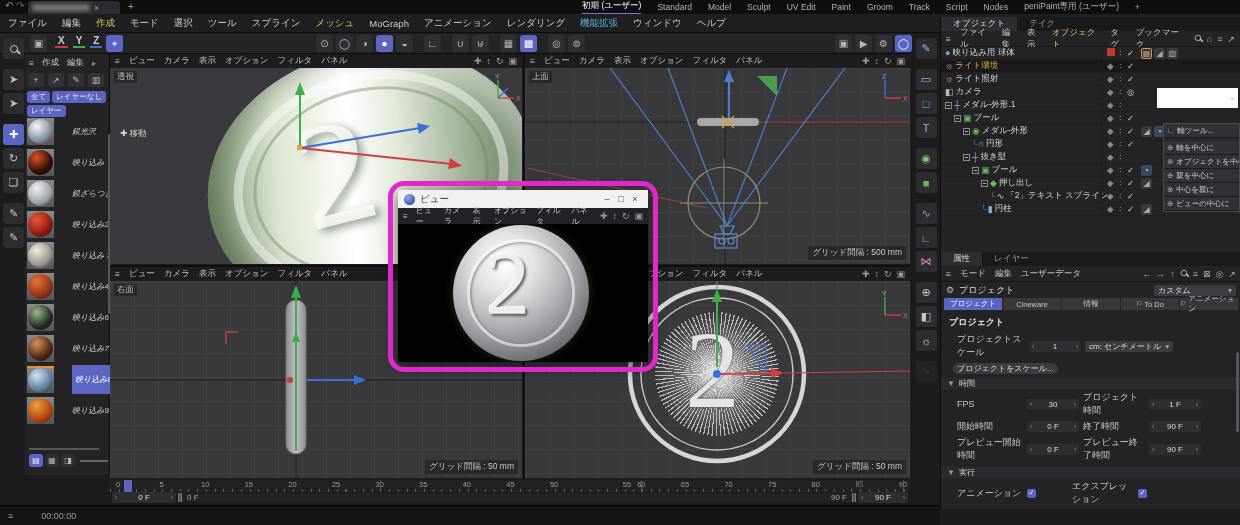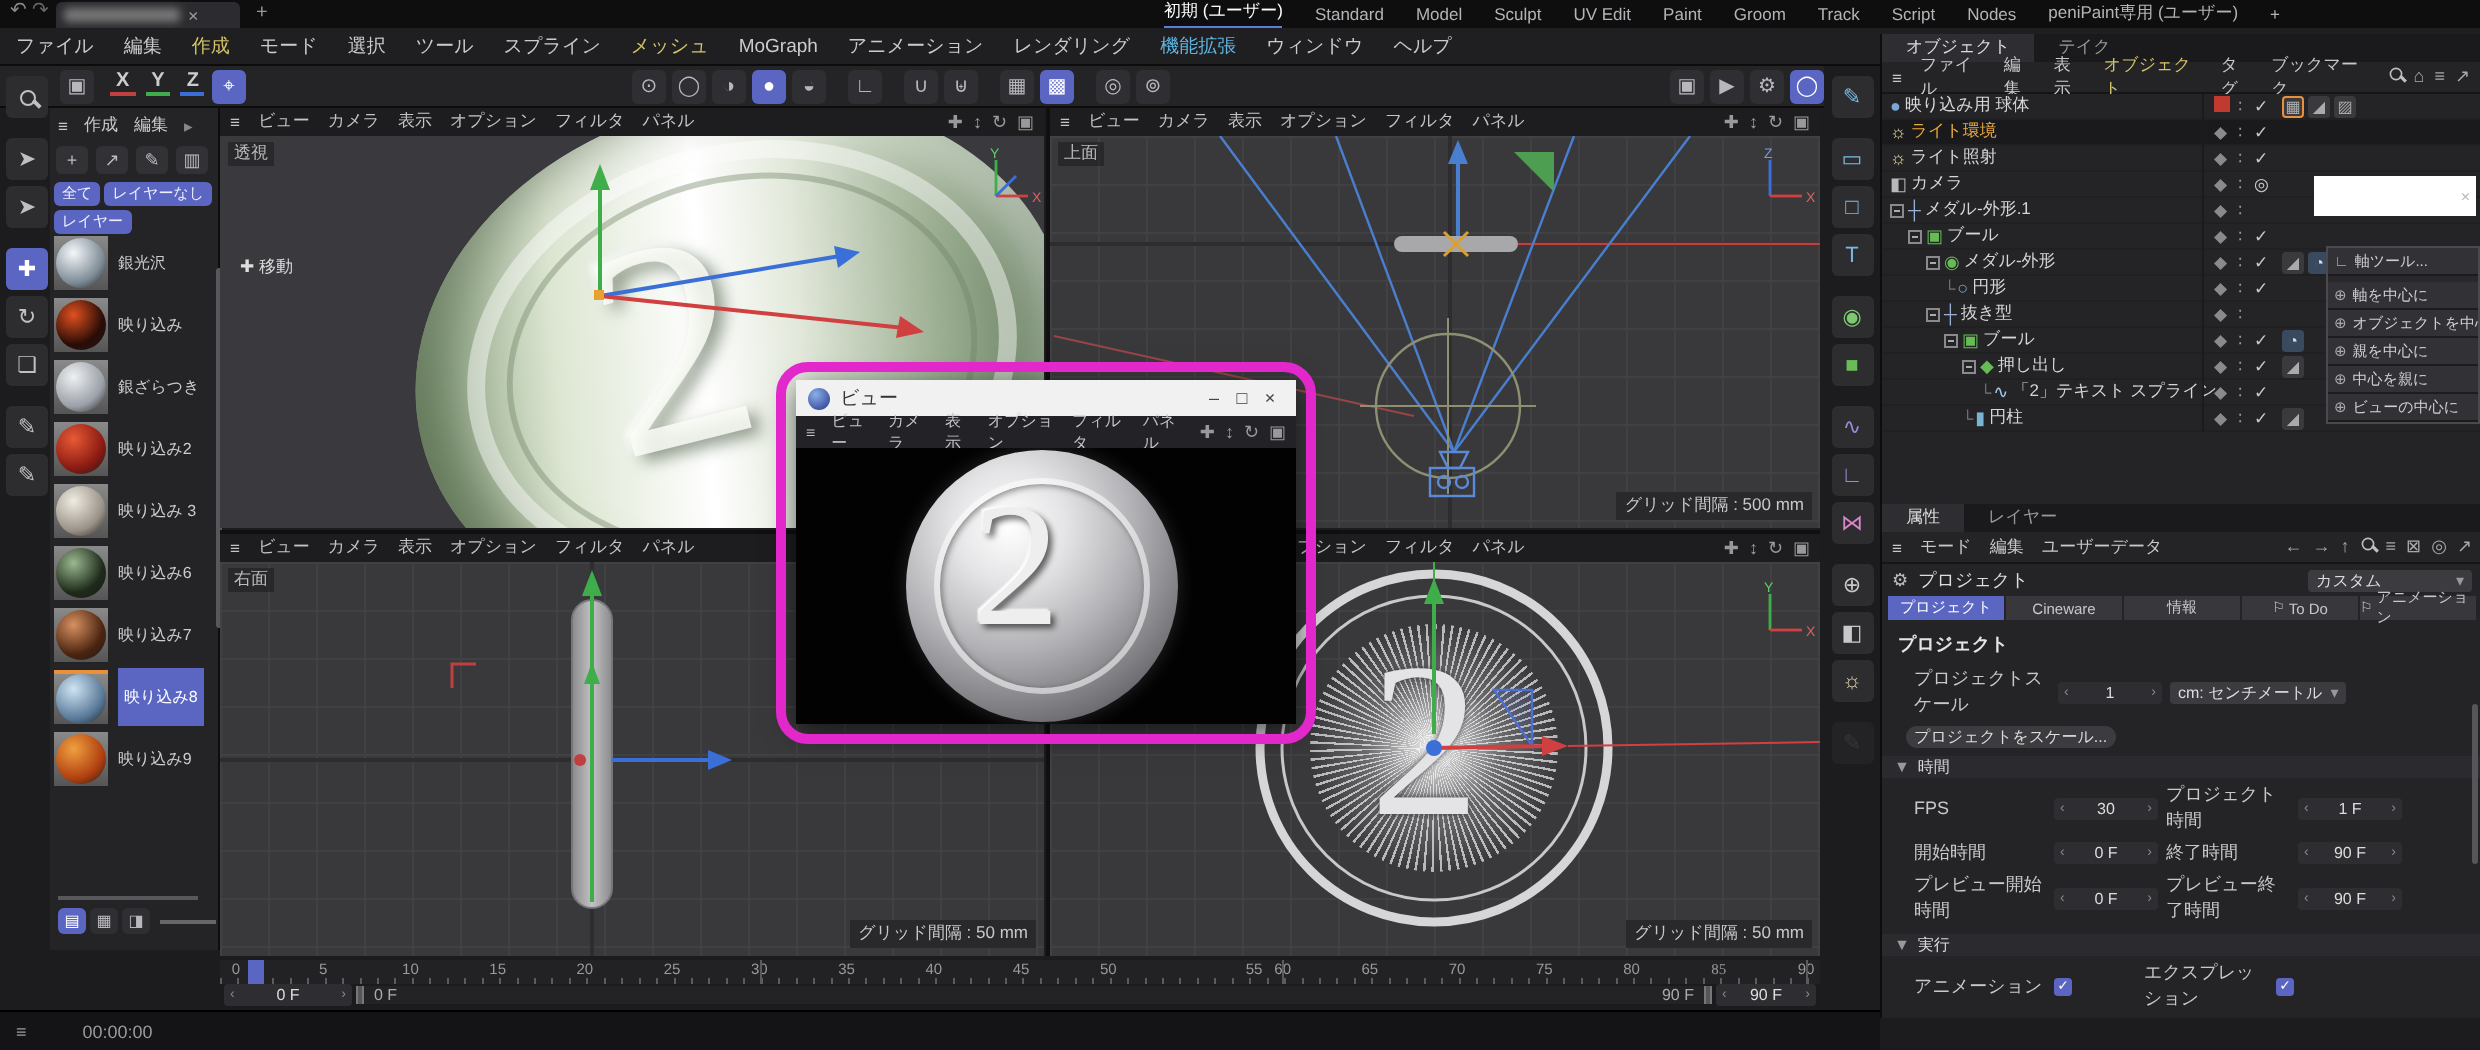--- a/index.html
+++ b/index.html
@@ -37,21 +37,21 @@
   .mat-menu{display:flex;gap:8px;align-items:center;padding:3px 4px;font-size:8.5px;color:#c8c8c8;}
   .mat-actions{display:flex;gap:4px;padding:1px 3px;}
   .mbtn{width:16px;height:14px;background:#323236;border-radius:3px;display:flex;align-items:center;
         justify-content:center;color:#bbb;font-size:9px;}
   .fbtn{background:#5b66c2;color:#eef;border-radius:3px;font-size:7.5px;padding:1px 4px;margin:1px 1px;display:inline-block;}
   .mat-list{position:absolute;left:0;top:62px;width:85px;height:330px;overflow:hidden;}
   .mat-item{position:relative;height:31px;display:flex;align-items:center;}
   .mthumb{width:27px;height:27px;margin-left:2px;background:linear-gradient(#8a8a8a,#555);
           display:flex;align-items:center;justify-content:center;flex:none;}
   .mball{width:25px;height:25px;border-radius:50%;}
-  .mname{font-size:8px;color:#ccc;margin-left:5px;white-space:nowrap;}
+  .mname{font-size:8px;color:#ccc;margin-left:18px;white-space:nowrap;font-style:italic;}
   .mname.sel{background:#5b66c2;color:#fff;padding:9px 3px;}
   
   .vp{background:#39393c;overflow:hidden;}
   .vp-head{position:absolute;left:0;top:0;right:0;height:14px;background:#1d1d1f;display:flex;
            align-items:center;gap:9px;padding:0 5px;font-size:8.5px;color:#c4c4c8;z-index:3;}
   .vph-right{margin-left:auto;display:flex;gap:5px;color:#999;font-size:9px;}
   .vp-body{position:absolute;left:0;top:14px;right:0;bottom:0;
            background-image:linear-gradient(#414144 1px,transparent 1px),linear-gradient(90deg,#414144 1px,transparent 1px);
            background-size:24px 24px;background-color:#39393c;}
   .vp-label{position:absolute;left:4px;top:3px;font-size:8.5px;color:#bbb;background:rgba(30,30,32,.6);
@@ -244,20 +244,26 @@
       <span class="mname">映り込み2</span>
     </div>
         <div class="mat-item">
       <span class="mthumb" style="">
         <span class="mball" style="background:radial-gradient(circle at 35% 30%, #f0ece2, #9a9288 62%, #1a1a1a 100%);"></span>
       </span>
       <span class="mname">映り込み 3</span>
     </div>
         <div class="mat-item">
       <span class="mthumb" style="">
+        <span class="mball" style="background:radial-gradient(circle at 35% 30%, #e87438, #903018 62%, #1a1a1a 100%);"></span>
+      </span>
+      <span class="mname">映り込み4</span>
+    </div>
+        <div class="mat-item">
+      <span class="mthumb" style="">
         <span class="mball" style="background:radial-gradient(circle at 35% 30%, #9ab890, #1e2a1a 62%, #1a1a1a 100%);"></span>
       </span>
       <span class="mname">映り込み6</span>
     </div>
         <div class="mat-item">
       <span class="mthumb" style="">
         <span class="mball" style="background:radial-gradient(circle at 35% 30%, #d89060, #4a2410 62%, #1a1a1a 100%);"></span>
       </span>
       <span class="mname">映り込み7</span>
     </div>

